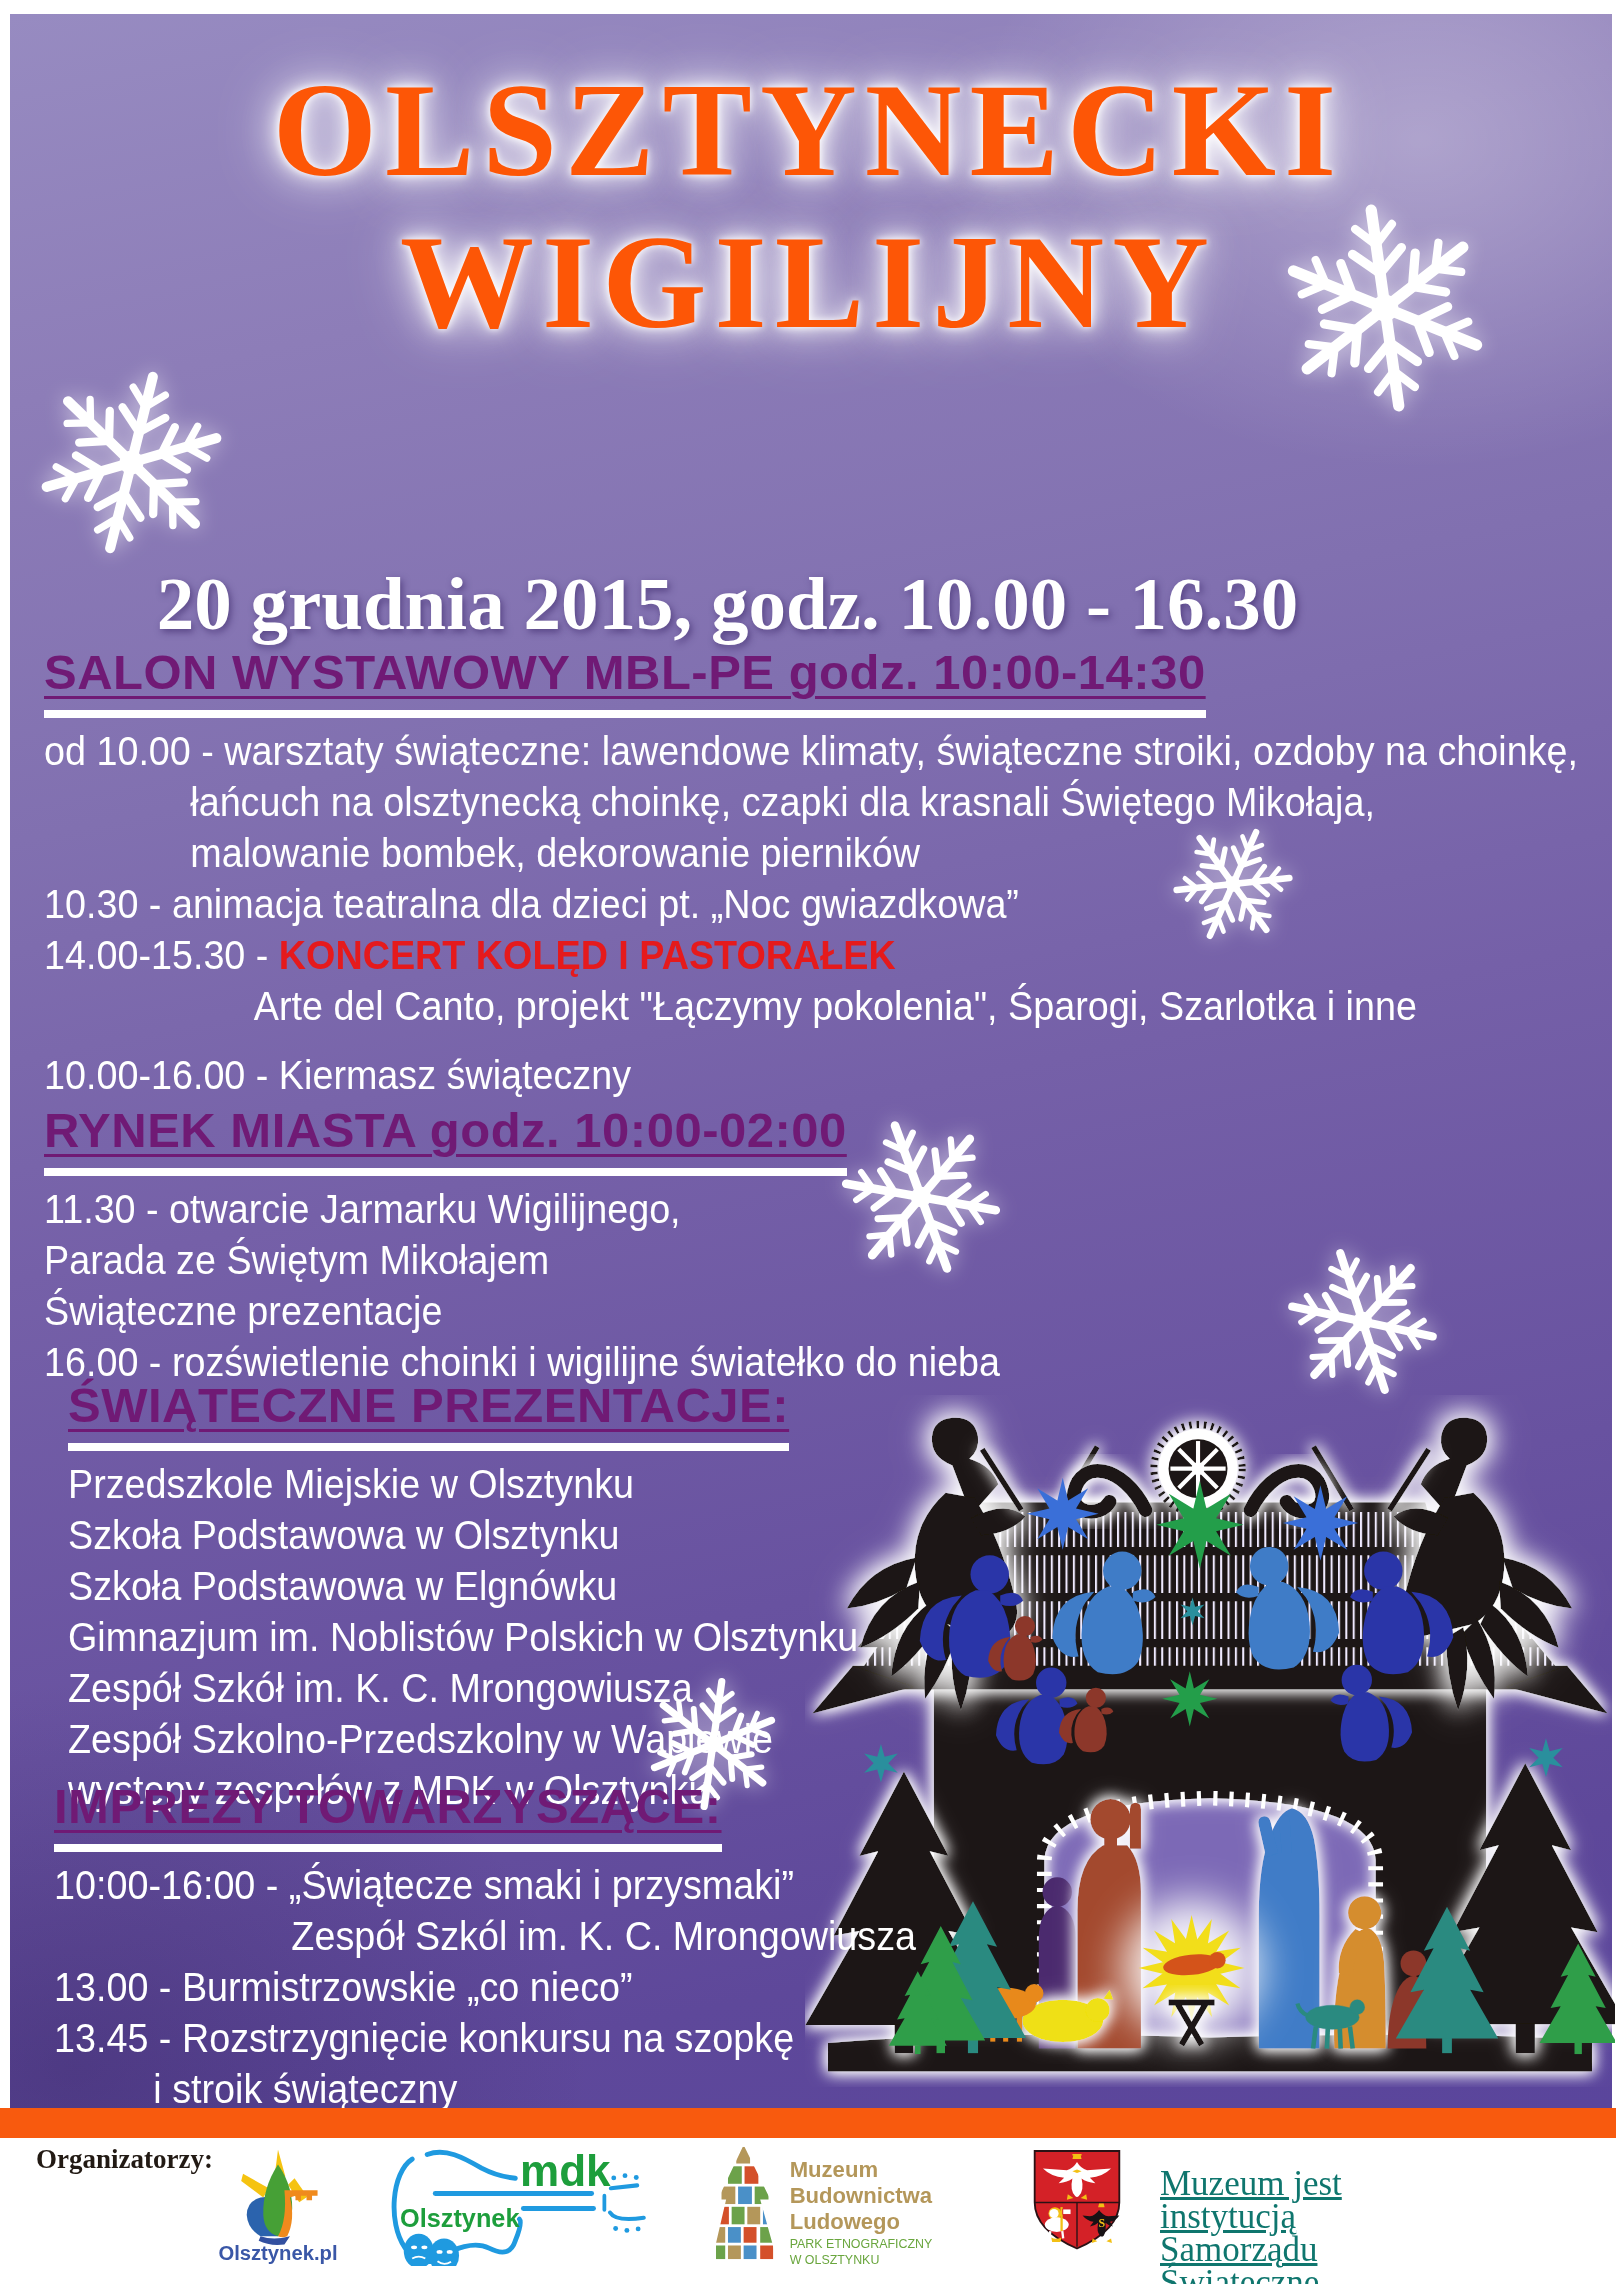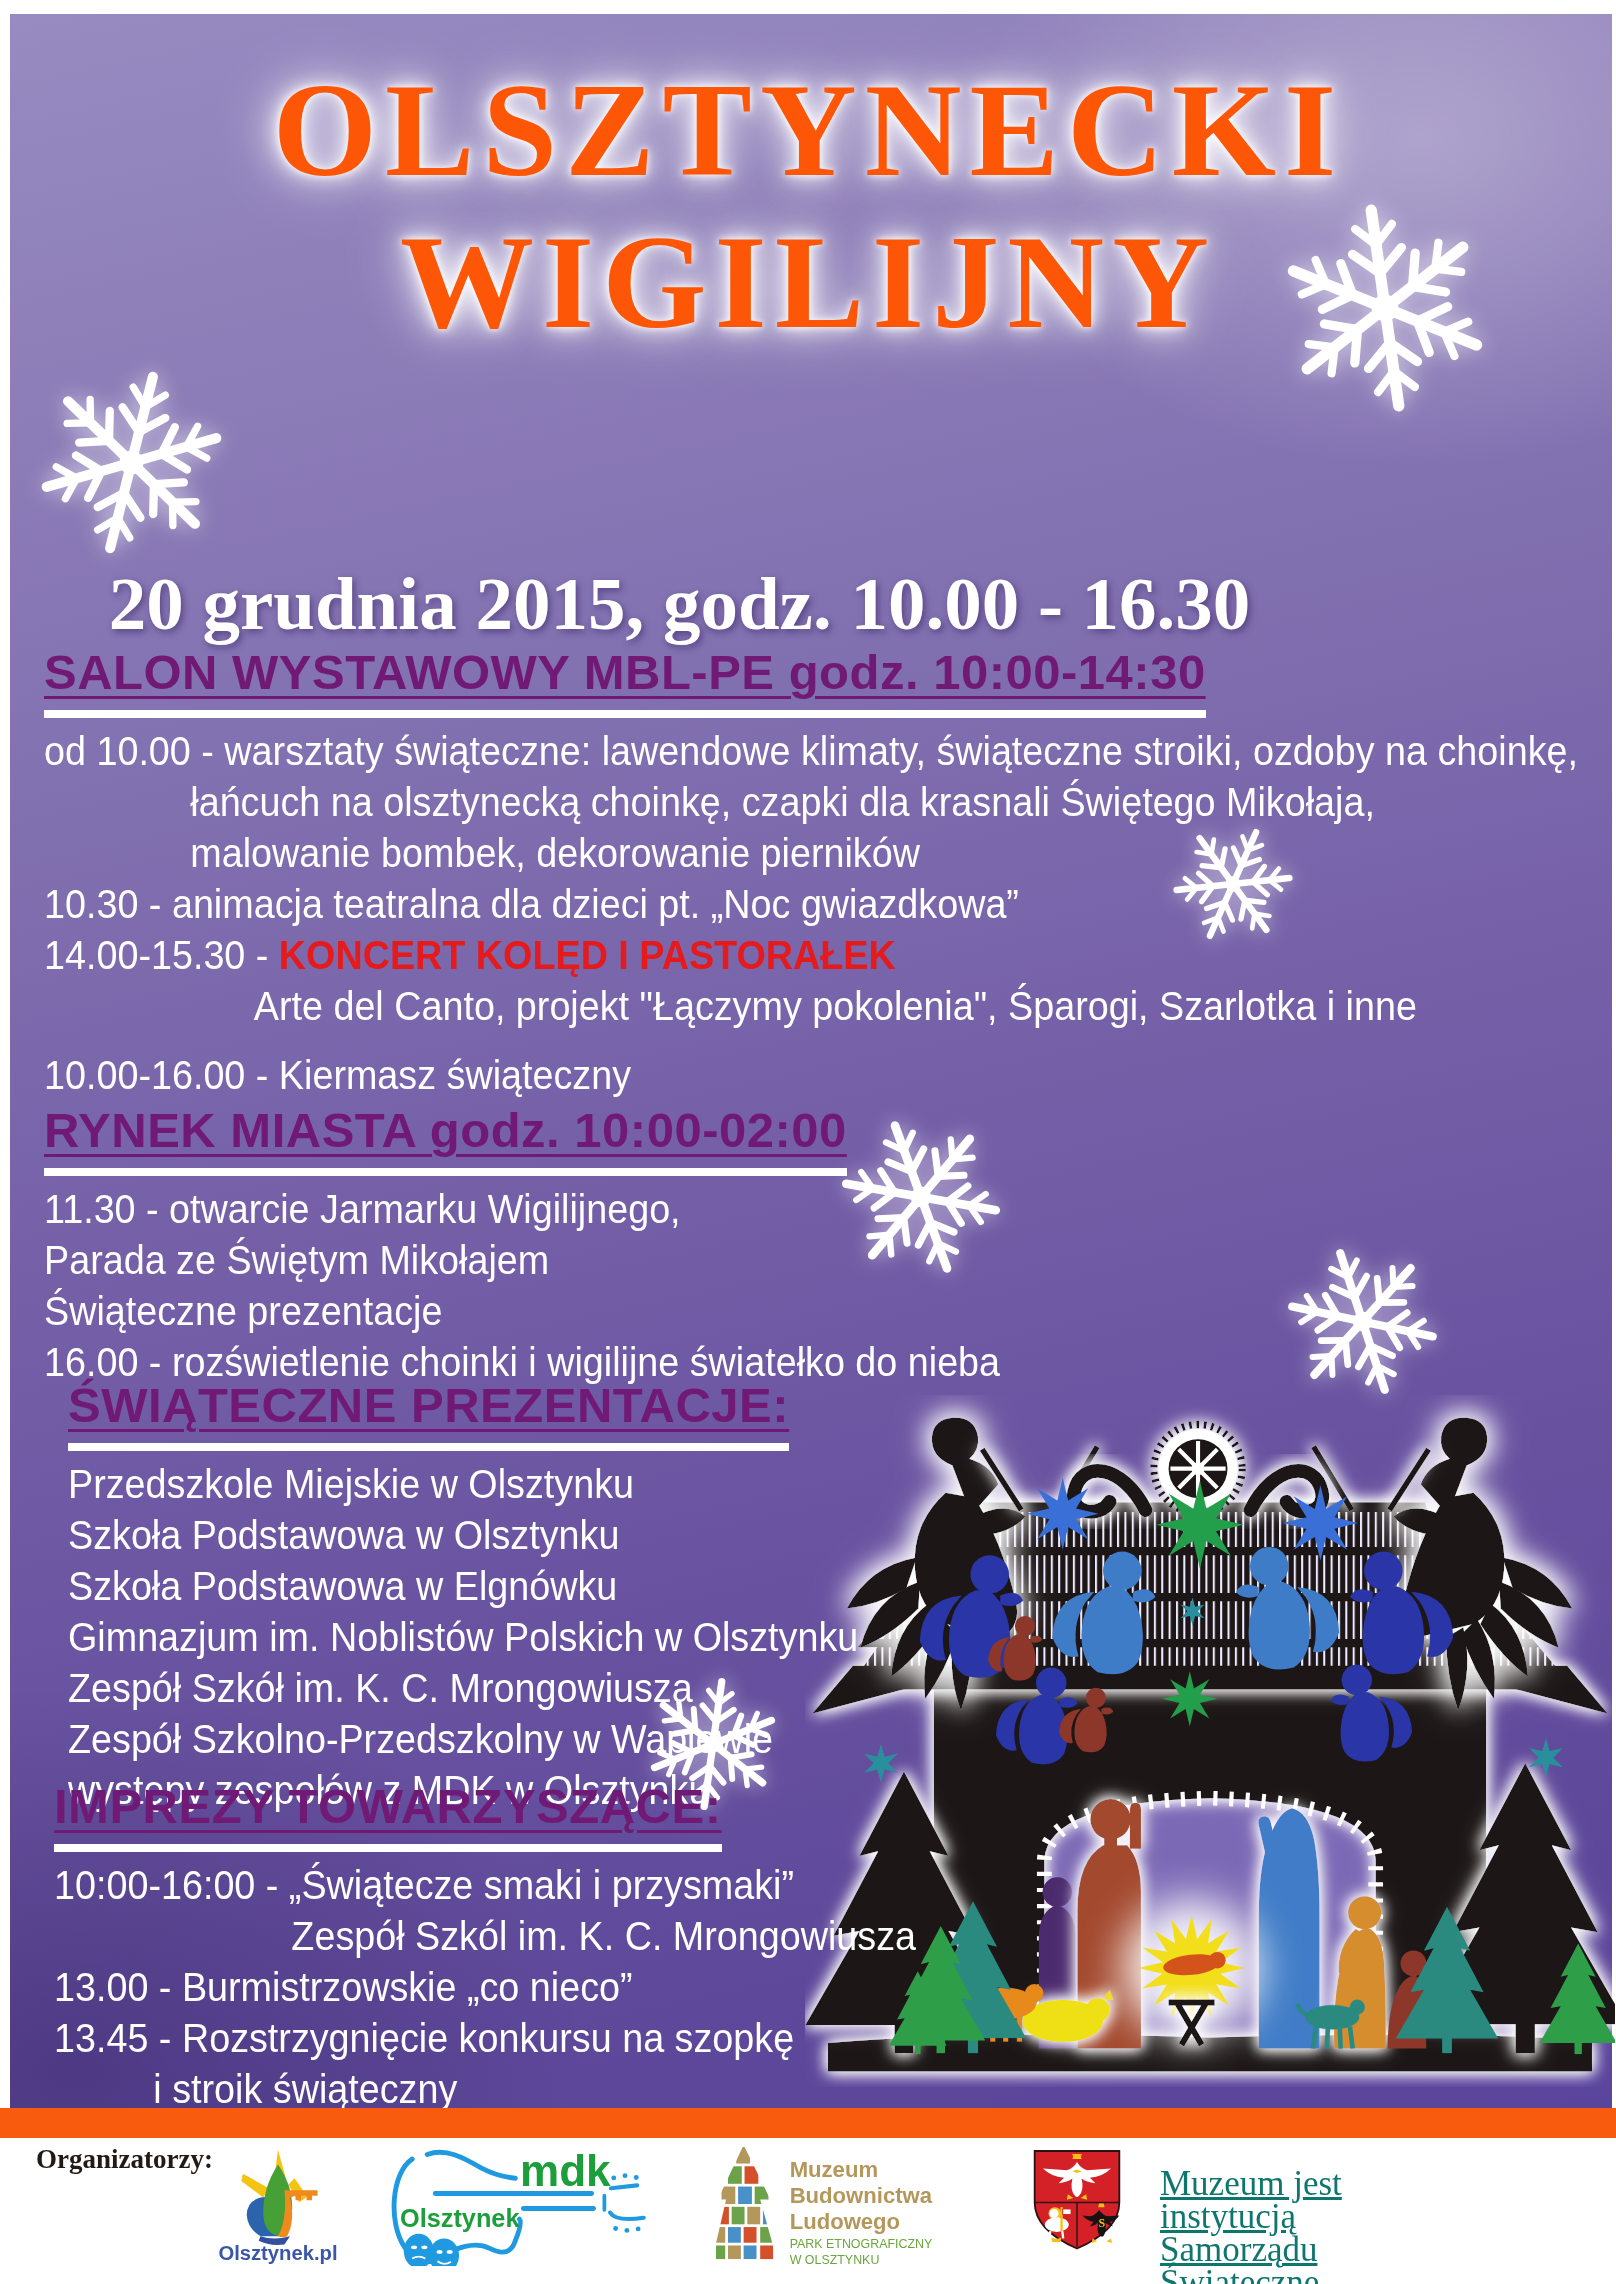--- a/index.html
+++ b/index.html
@@ -12,21 +12,21 @@
       radial-gradient(736px 552px at 4% 98%, rgba(30,15,70,.28), rgba(0,0,0,0) 70%),
       linear-gradient(168deg,#978bc1 0%,#8d7db8 16%,#8170b0 34%,#7560a8 52%,#6852a0 72%,#5e489a 88%,#5a459c 100%);}
   
   .title{position:absolute;left:0;top:54px;width:1617px;text-align:center;z-index:3;}
   .title-line{font-family:"Liberation Serif",serif;font-weight:bold;font-size:134px;line-height:152px;
     color:#fd5606;letter-spacing:.06em;
     text-shadow:0 0 7.4px #fff,0 0 18.4px #fff,0 0 37px rgba(255,255,255,.95),0 0 64px rgba(255,255,255,.8);}
   
   .date{position:absolute;left:0;top:561px;width:1359px;text-align:center;z-index:3;
     font-family:"Liberation Serif",serif;font-weight:bold;font-size:75px;color:#ffffff;
-    text-shadow:2.3px 2.8px 7.4px rgba(50,30,95,.55);}
+    text-shadow:2.3px 2.8px 7.4px rgba(50,30,95,.55);padding-left:48px;}
   
   .sec{position:absolute;left:44px;z-index:3;}
   .sec-head{display:inline-block;font-weight:bold;font-size:49px;color:#701a75;letter-spacing:0.5px;
     white-space:nowrap;text-decoration:underline;text-decoration-thickness:3.2px;text-underline-offset:7.4px;
     border-bottom:8.3px solid #ffffff;padding-bottom:10px;}
   .sec-body{margin-top:8.3px;}
   .bline{font-size:41px;line-height:51px;color:#ffffff;white-space:nowrap;
     transform:scaleX(.92);transform-origin:0 0;}
   .ind-a{padding-left:159px;}
   .ind-b{padding-left:228px;}

